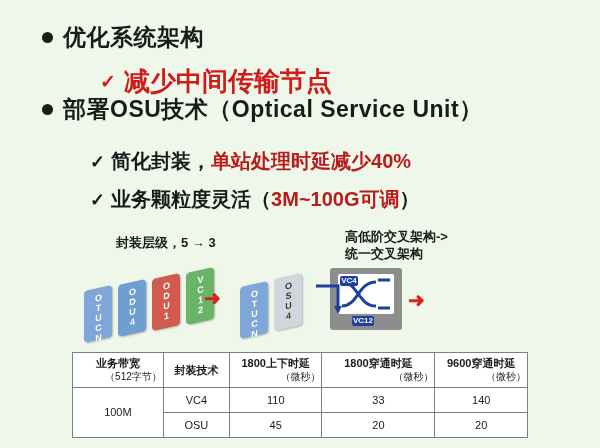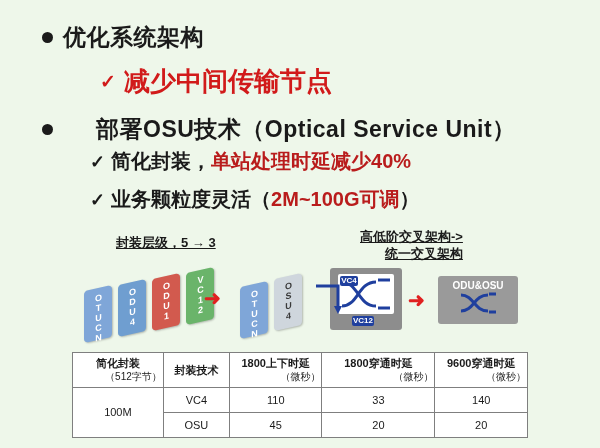--- a/index.html
+++ b/index.html
@@ -28,21 +28,21 @@
     align-items: center;
   }
   .dot {
     width: 11px; height: 11px;
     border-radius: 50%;
     background: #1b1b1b;
     margin-right: 10px;
     flex: none;
   }
   .b1 { left: 42px; top: 22px; }
-  .b2 { left: 42px; top: 114px; gap: 33px; }
+  .b2 { left: 42px; top: 94px; }
 
   .h1-text {
     font-size: 23px;
     font-weight: bold;
     color: #1a1a1a;
     letter-spacing: 0.5px;
     white-space: nowrap;
   }
 
   .check {
@@ -78,25 +78,24 @@
   }
   .red { color: #b91c1c; }
 
   
   .diag-label {
     position: absolute;
     font-size: 13px;
     font-weight: bold;
     color: #1a1a1a;
     white-space: nowrap;
-    text-align: right;
-    text-decoration: underline;
+    text-align: left;
   }
   .lbl-left { left: 116px; top: 234px; }
-  .lbl-right { left: 360px; top: 228px; line-height: 17px; }
+  .lbl-right { left: 345px; top: 228px; line-height: 17px; }
 
   
   .stack {
     position: absolute;
   }
   .blk {
     position: absolute;
     width: 28px;
     height: 52px;
     border-radius: 4px;
@@ -201,21 +200,21 @@
   <div class="bullet-row sub2">
     <div class="check-dark">✓</div>
     <div class="sub-text">
       <span>简化封装，</span><span class="red">单站处理时延减少40%</span>
     </div>
   </div>
 
   <div class="bullet-row sub3">
     <div class="check-dark">✓</div>
     <div class="sub-text">
-      <span>业务颗粒度灵活（</span><span class="red">2M~100G可调</span><span>）</span>
+      <span>业务颗粒度灵活（</span><span class="red">3M~100G可调</span><span>）</span>
     </div>
   </div>
 
   <div class="diag-label lbl-left">封装层级，5 → 3</div>
   <div class="diag-label lbl-right">
     <div>高低阶交叉架构-&gt;</div>
     <div>统一交叉架构</div>
   </div>
 
   <div class="stack" style="left:84px; top:268px;">
@@ -256,35 +255,26 @@
   <div class="blue-label" style="left:340px; top:276px; width:18px; height:10px; line-height:10px;">VC4</div>
   <div class="blue-label" style="left:352px; top:316px; width:22px; height:10px; line-height:10px;">VC12</div>
 
   <svg style="position:absolute; left:314px; top:280px;" width="30" height="40" viewBox="0 0 30 40">
     <path d="M2 6 L24 6 L24 26" stroke="#1f3f9e" stroke-width="3" fill="none"></path>
     <path d="M24 34 L20 26 L28 26 Z" fill="#1f3f9e"></path>
   </svg>
 
   <div class="arrow-red" style="left:408px; top:288px;">➜</div>
 
-  <div class="odu-osu-box" style="left:438px; top:276px; width:80px; height:48px;">
-    <div style="padding-top:4px;">ODU&amp;OSU</div>
-    <svg width="40" height="24" viewBox="0 0 40 24" style="display:block; margin:0 auto;">
-      <path d="M3 4 C16 4, 16 20, 30 20" stroke="#1f3f9e" stroke-width="3" fill="none"></path>
-      <path d="M3 20 C16 20, 16 4, 30 4" stroke="#1f3f9e" stroke-width="3" fill="none"></path>
-      <path d="M31 3 L38 3" stroke="#1f3f9e" stroke-width="3" fill="none"></path>
-      <path d="M31 21 L38 21" stroke="#1f3f9e" stroke-width="3" fill="none"></path>
-    </svg>
-  </div>
 
   <table class="data">
     <thead>
       <tr>
         <th style="width:92px;">
-          <div>简化封装</div>
+          <div>业务带宽</div>
           <div class="th-sub">（512字节）</div>
         </th>
         <th style="width:66px;">
           <div>封装技术</div>
         </th>
         <th style="width:94px;">
           <div>1800上下时延</div>
           <div class="th-sub">（微秒）</div>
         </th>
         <th style="width:116px;">

